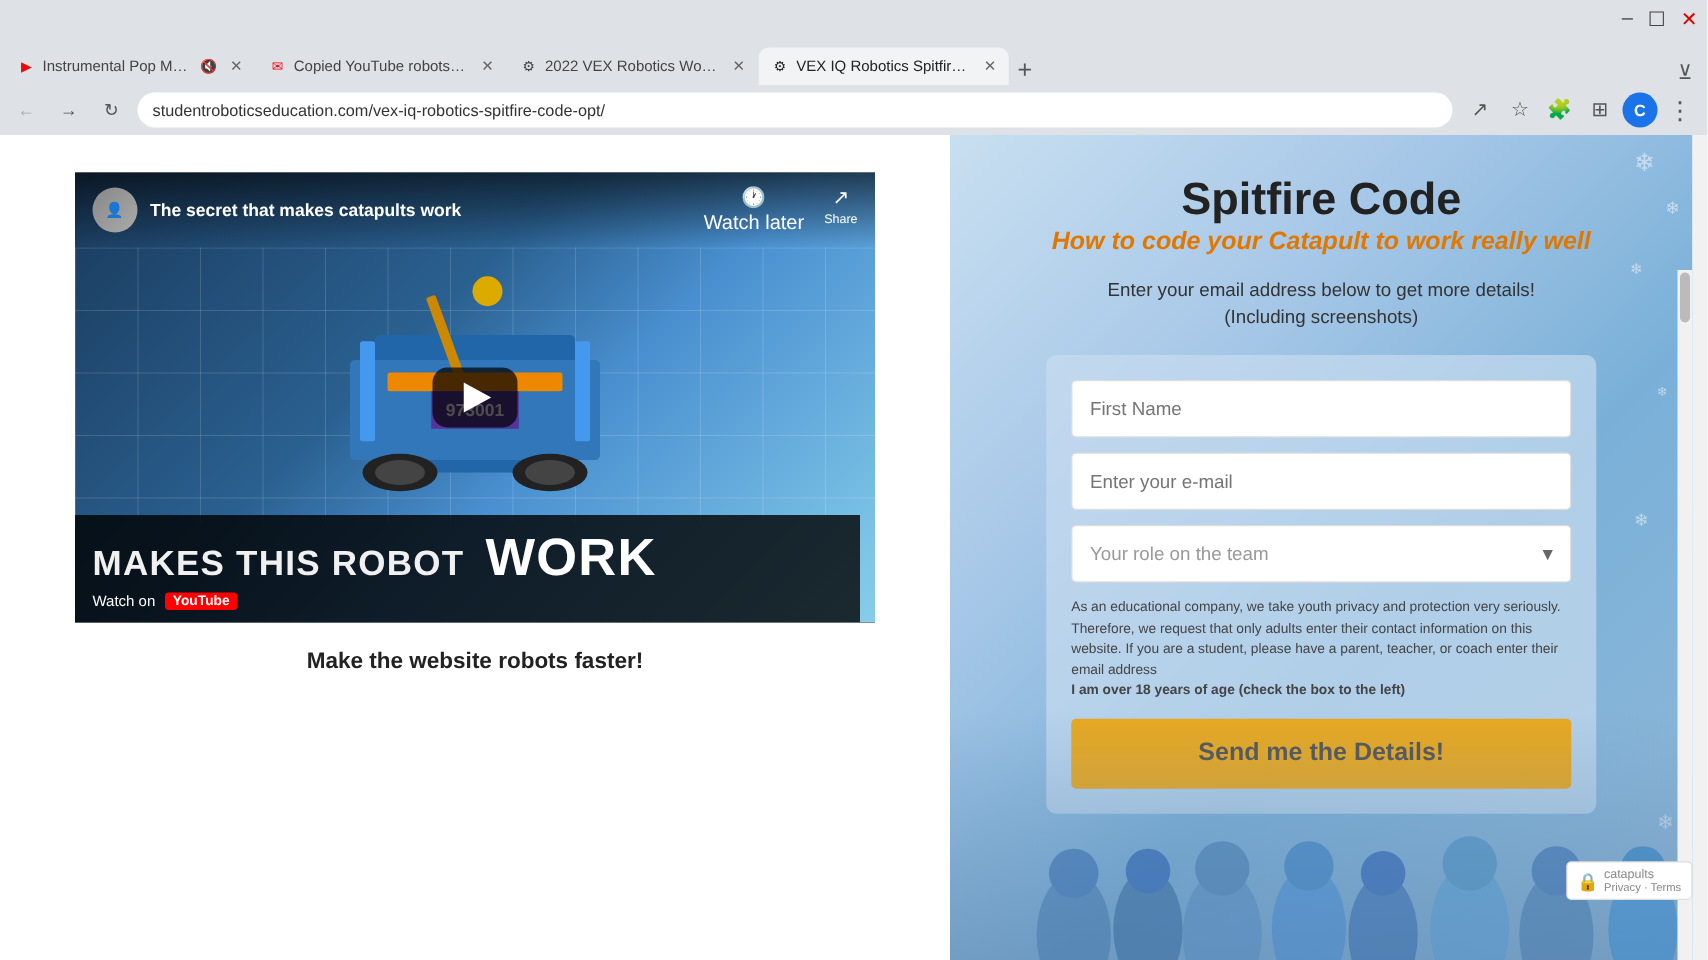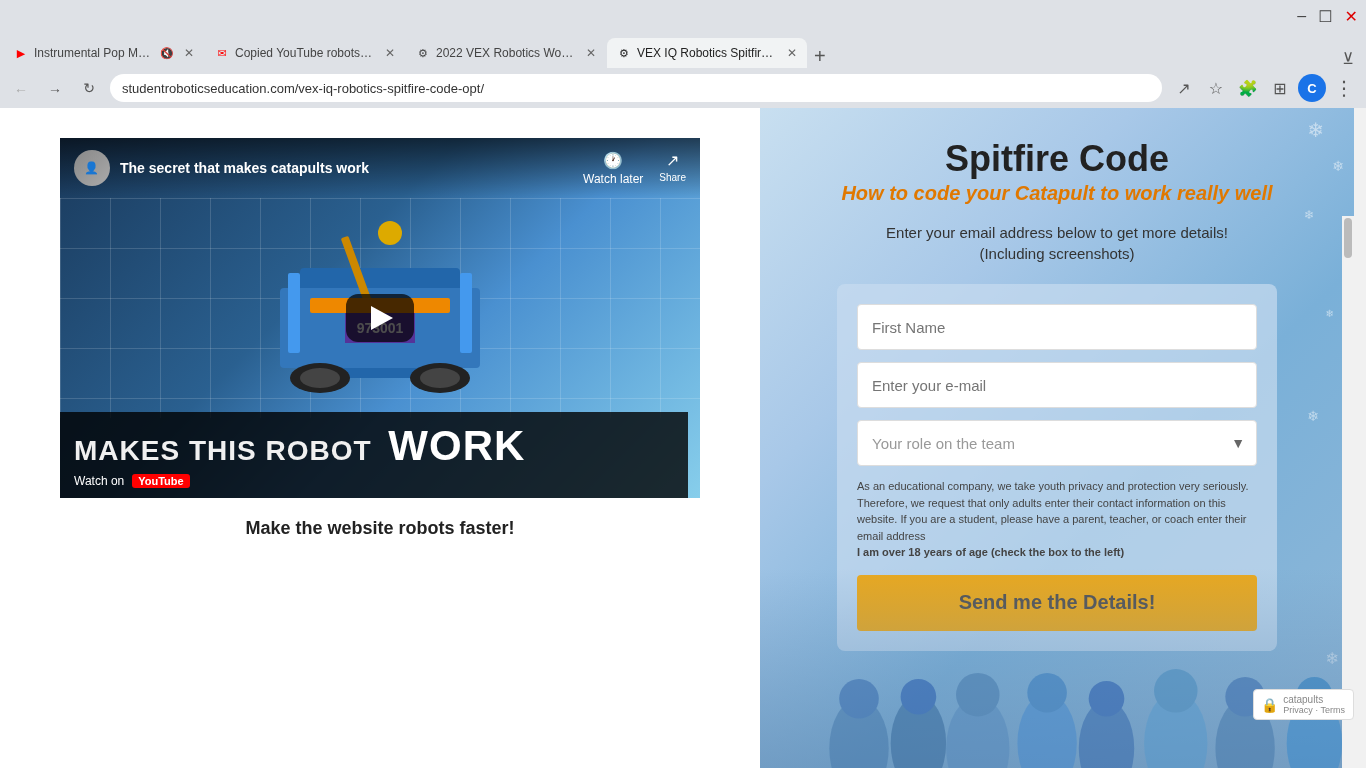--- a/index.html
+++ b/index.html
@@ -510,21 +510,21 @@
         <div class="field-grid"></div>
 
         <div class="video-top-overlay">
           <div class="video-avatar" style="background:linear-gradient(135deg,#888,#aaa);display:flex;align-items:center;justify-content:center;color:white;font-size:12px;">
             👤
           </div>
           <div class="video-top-title">The secret that makes catapults work</div>
           <div class="video-top-actions">
             <div class="video-top-action">
               <span style="font-size:16px;">🕐</span>
-              <span style="font-size:12px;text-align:right;">Watch later</span>
+              <span style="font-size:16px;text-align:right;">Watch later</span>
             </div>
             <div class="video-top-action">
               <span style="font-size:16px;">↗</span>
               <span style="font-size:10px;">Share</span>
             </div>
           </div>
         </div>
 
         <div style="position:absolute;top:60px;left:0;right:0;bottom:80px;display:flex;align-items:center;justify-content:center;">
 

